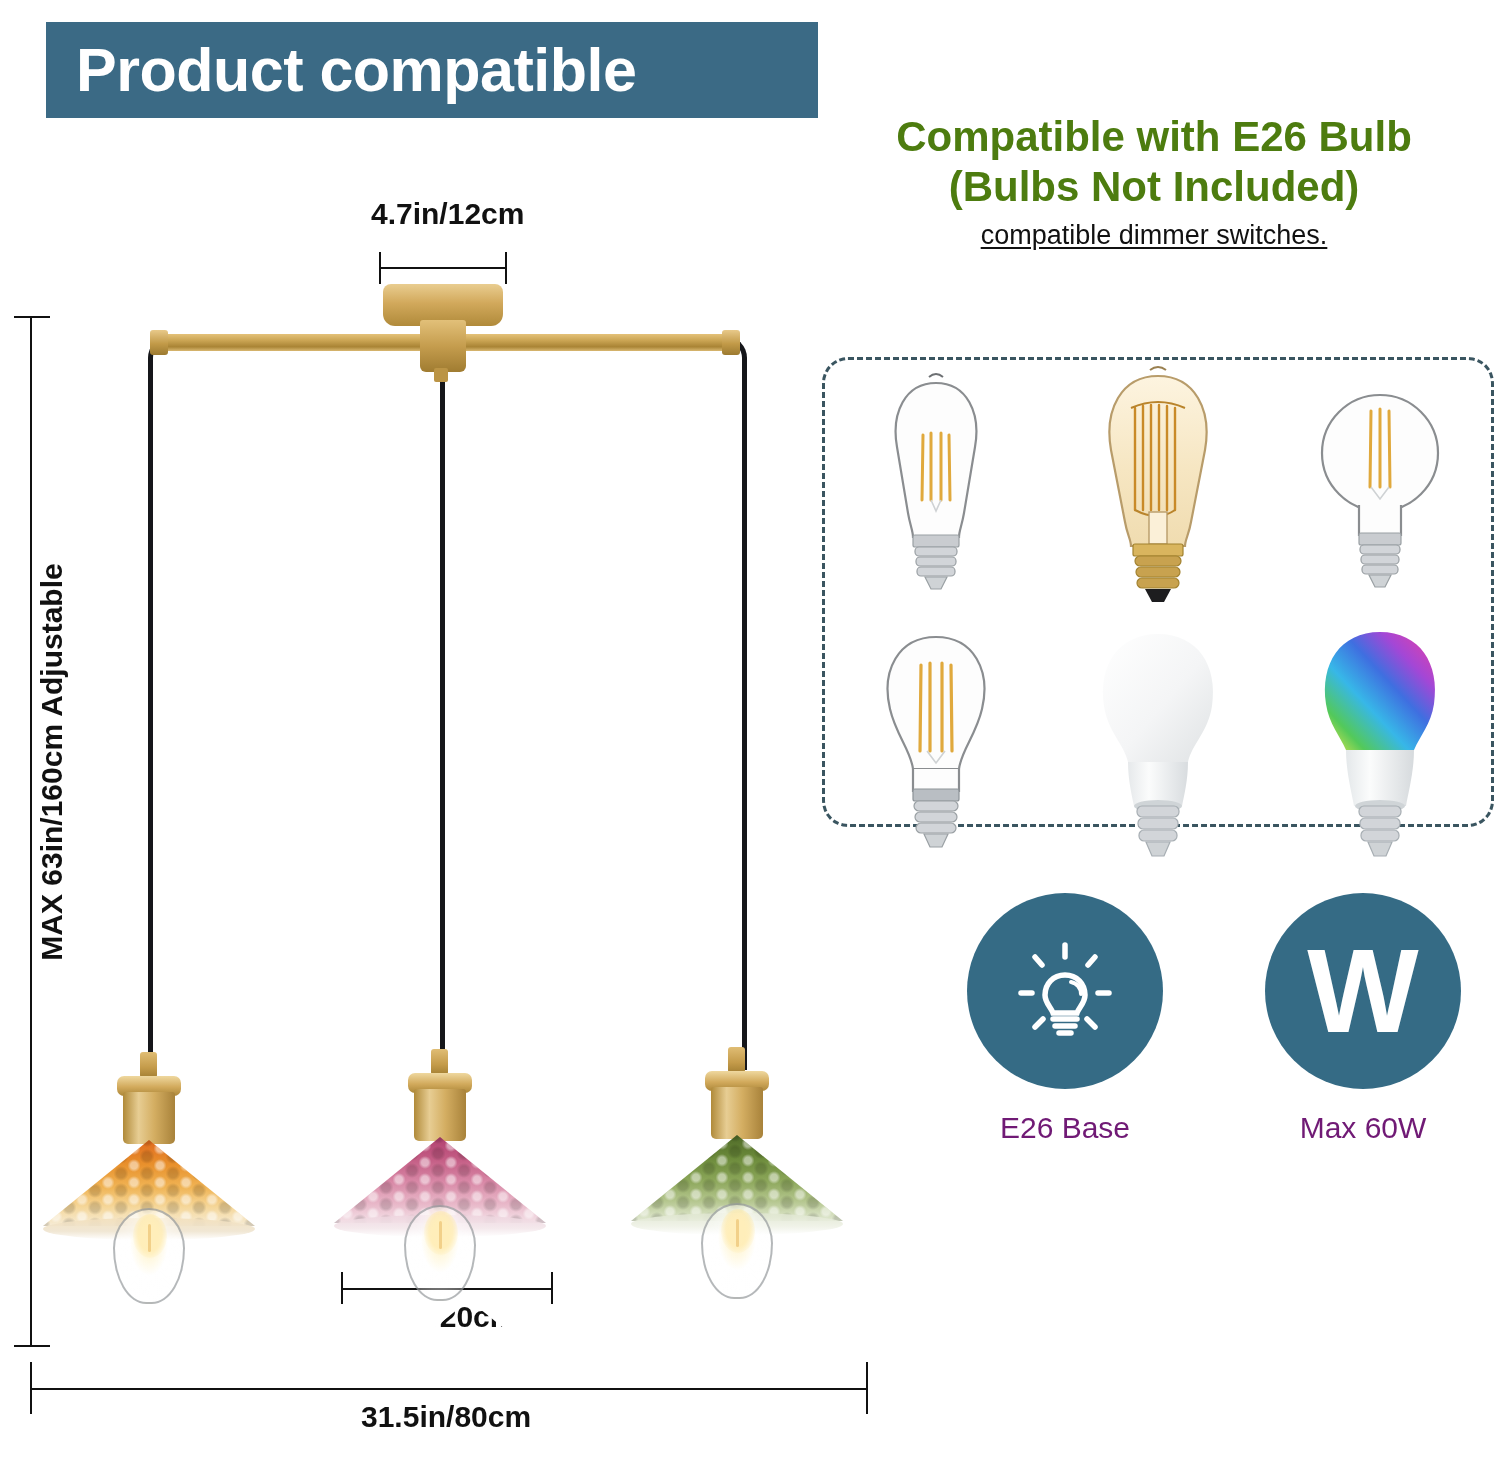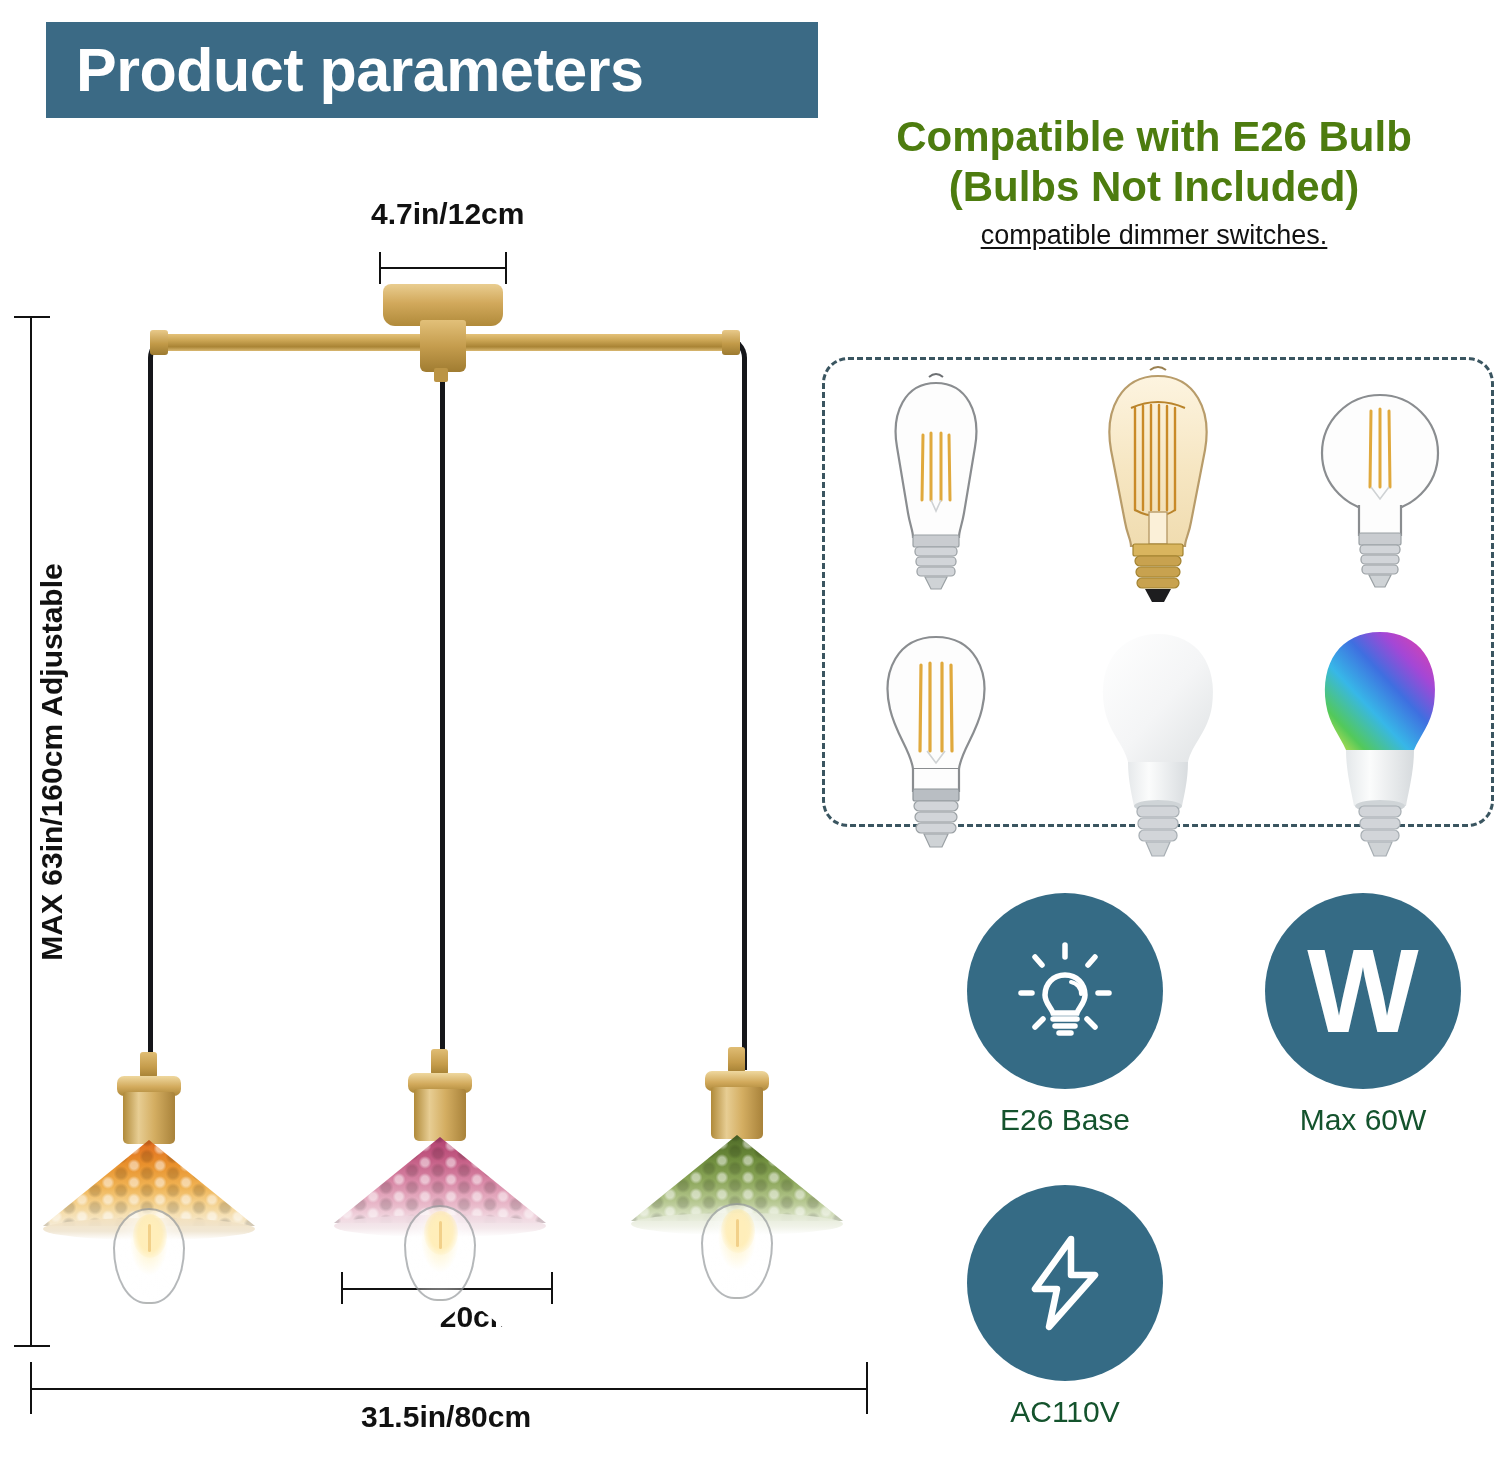--- a/index.html
+++ b/index.html
@@ -86,23 +86,23 @@
   .feat.f2 { left: 10px;  top: 292px; }
   .feat.f3 { left: 308px; top: 292px; }
   .feat-circle {
     width: 196px; height: 196px;
     border-radius: 50%;
     background: #356b85;
     display: flex; align-items: center; justify-content: center;
     margin: 0 auto;
   }
   .feat-label {
-    margin-top: 14px;
+    margin-top: 22px;
     font-size: 30px;
-    color: #14532d;
+    color: #701a75;
     white-space: nowrap;
   }
   .wglyph {
     color: #fff; font-size: 118px; font-weight: bold; line-height: 1;
     font-family: "Liberation Sans", sans-serif;
   }
 
   
   .diagram { position: absolute; left: 0; top: 0; width: 900px; height: 1457px; }
 
@@ -282,21 +282,21 @@
     background: #f2d089;
     border-radius: 2px;
   }
 
   svg { display: block; }
 </style>
 </head>
 <body>
 
 <div class="banner">
-  <div class="banner-title">Product parameters</div>
+  <div class="banner-title">Product compatible</div>
 </div>
 
 <div class="right-head">
   <div class="right-head-line">Compatible with E26 Bulb</div>
   <div class="right-head-line">(Bulbs Not Included)</div>
   <div class="sub-wrap">
     <div class="sub-line">compatible dimmer switches. </div>
   </div>
 </div>
 
@@ -480,28 +480,20 @@
     <div class="feat-label">E26 Base</div>
   </div>
 
   <div class="feat f1">
     <div class="feat-circle">
       <div class="wglyph">W</div>
     </div>
     <div class="feat-label">Max 60W</div>
   </div>
 
-  <div class="feat f2">
-    <div class="feat-circle">
-      <svg width="112" height="112" viewBox="0 0 112 112">
-        <path d="M62 12 L26 62 L48 62 L40 100 L86 48 L62 48 Z" fill="none" stroke="#ffffff" stroke-width="6.5" stroke-linejoin="round" stroke-linecap="round"></path>
-      </svg>
-    </div>
-    <div class="feat-label">AC110V</div>
-  </div>
 
 
 </div>
 
 <div class="diagram">
 
   <div class="dim-text top-can">4.7in/12cm</div>
   <div class="dim-text vert">MAX 63in/160cm Adjustable</div>
   <div class="dim-text shade">7.8in/20cm</div>
   <div class="dim-text total">31.5in/80cm</div>

